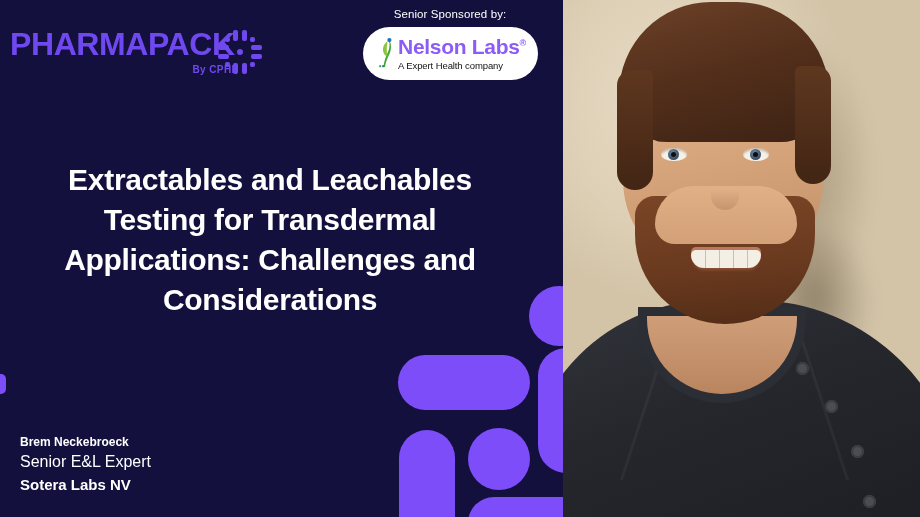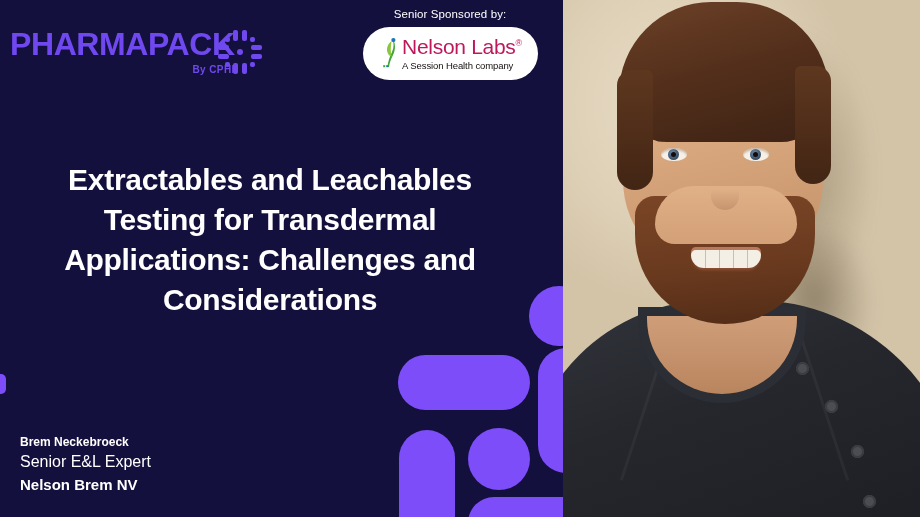--- a/index.html
+++ b/index.html
@@ -49,21 +49,21 @@
   }
   .sponsor-pill{
     position:relative;width:175px;height:53px;margin:0 auto;
     background:#ffffff;border-radius:30px;
     display:flex;align-items:center;justify-content:center;
   }
   .nl-wrap{position:relative;display:flex;align-items:flex-start;padding-left:4px;}
   .nl-mark{position:relative;width:17px;height:34px;margin-right:3px;margin-top:2px;}
   .nl-text{display:flex;flex-direction:column;align-items:flex-start;}
   .nl-name{
-    font-size:21px;font-weight:400;color:#be185d;line-height:1;letter-spacing:-0.3px;
+    font-size:21px;font-weight:700;color:#8b5cf6;line-height:1;letter-spacing:-0.3px;
     font-family:"Liberation Sans", sans-serif;
   }
   .nl-name .reg{font-size:9px;vertical-align:super;}
   .nl-tag{font-size:9.5px;color:#13100f;margin-top:3px;letter-spacing:-0.1px;}
 
   
   .title{
     position:absolute;left:20px;top:160px;width:500px;z-index:5;
     text-align:center;color:#ffffff;
     font-size:30px;font-weight:800;line-height:1.33;letter-spacing:-0.3px;
@@ -176,32 +176,32 @@
             <svg width="17" height="34" viewBox="0 0 17 34">
               <path d="M10.5 1 C13.5 5, 14 11, 11 17 C9 21, 7.5 25, 7 29 L5.4 29 C6 24, 7.5 19, 10 14 C12 10, 12 5, 10.5 1 Z" fill="#3fa535"></path>
               <path d="M9.6 3 C6.2 5.5, 4.4 9.5, 5.2 13.5 C5.8 16.5, 7.6 18.2, 9.6 18.6 C8.6 14.5, 8.4 8.5, 9.6 3 Z" fill="#8cc63f"></path>
               <circle cx="11.4" cy="2.1" r="2.1" fill="#1b75bb"></circle>
               <rect x="1.2" y="27.2" width="2" height="2" fill="#3fa535"></rect>
               <rect x="4.2" y="27.2" width="2" height="2" fill="#1b75bb"></rect>
             </svg>
           </div>
           <div class="nl-text">
             <div class="nl-name"><span>Nelson Labs</span><span class="reg">®</span></div>
-            <div class="nl-tag">A Session Health company</div>
+            <div class="nl-tag">A Expert Health company</div>
           </div>
         </div>
       </div>
     </div>
 
     <div class="title">Extractables and Leachables Testing for Transdermal Applications: Challenges and Considerations</div>
 
     <div class="speaker">
       <div class="sp-name">Brem Neckebroeck</div>
       <div class="sp-role">Senior E&amp;L Expert</div>
-      <div class="sp-org">Nelson Brem NV</div>
+      <div class="sp-org">Sotera Labs NV</div>
     </div>
 
   </div>
 
   <div class="photo">
     <div class="ph-wall"></div>
     <div class="ph-shadow"></div>
     <div class="ph-shadow2"></div>
 
     <div class="ph-neck"></div>

